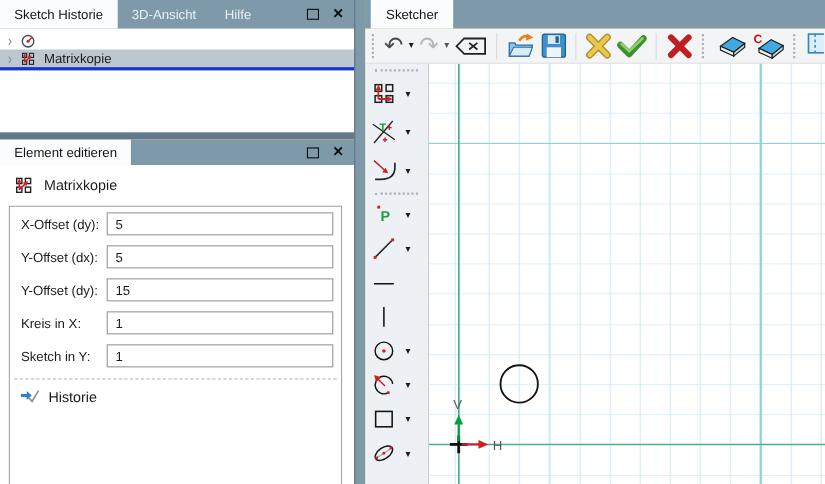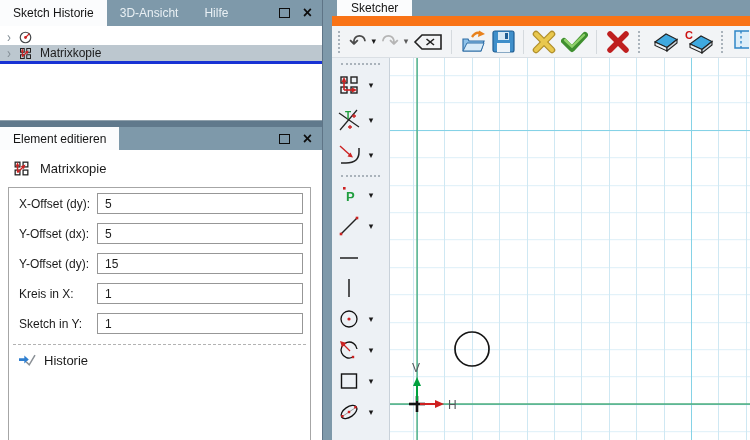--- a/index.html
+++ b/index.html
@@ -1,18 +1,18 @@
 <!DOCTYPE html>
 <html><head>
 <meta charset="utf-8">
 <style>
   html,body { margin:0; padding:0; background:#fff; }
   .app { position:relative; width:750px; height:440px; overflow:hidden;
          font-family:"Liberation Sans", sans-serif; font-size:12px; color:#1b1b1b;
-         background:#f97316; }
+         background:#eab308; }
 
   
   .left-dock { position:absolute; left:0; top:0; width:322px; height:440px; }
   .panel-top { position:absolute; left:0; top:0; right:0; height:120px; background:#fff;
                border-bottom:1px solid #8fa0ac; }
   .tabbar { height:26px; background:#7e99aa; display:flex; align-items:stretch; }
   .tab { display:flex; align-items:center; padding:0 13px; color:#e9f0f4; cursor:default; }
   .tab.active { background:#fbfcfd; color:#141414; }
   .winbtns { margin-left:auto; display:flex; align-items:center; gap:13px; padding-right:10px; }
   .max-icon { width:9px; height:8px; border:1.5px solid #0d0d0d; background:transparent; }
@@ -39,21 +39,21 @@
   .divider { border-top:1px dashed #b2b2b2; margin:10px 4px 0 4px; }
   .elements-row { display:flex; align-items:center; gap:8px; padding-left:9px; margin-top:7px;
                   font-size:13px; }
 
   
   .v-splitter { position:absolute; left:322px; top:0; width:10px; height:440px;
                 background:#7e99aa; border-left:1px solid #5e7486; box-sizing:border-box; }
 
   
   .right { position:absolute; left:332px; top:0; width:418px; height:440px; }
-  .rp-tabbar { height:16px; background:#7e99aa; display:flex; align-items:stretch; }
+  .rp-tabbar { height:26px; background:#7e99aa; display:flex; align-items:stretch; }
   .rp-tab { background:#fbfcfd; color:#141414; padding:0 14px; display:flex; align-items:center;
             margin-left:5px; }
 
   .toolbar { position:absolute; top:26px; left:0; right:0; height:32px; background:#f2f4f6;
              border-bottom:1px solid #dadfe4; display:flex; align-items:center; gap:5px;
              padding-left:4px; overflow:hidden; box-sizing:border-box; }
   .tbtn { display:flex; align-items:center; justify-content:center; height:26px; }
   .glyph-undo { font-size:21px; color:#4a4a4a; line-height:1; }
   .glyph-redo { font-size:21px; color:#b5b5b5; line-height:1; }
   .caret { font-size:9px; color:#1a1a1a; line-height:1; }

